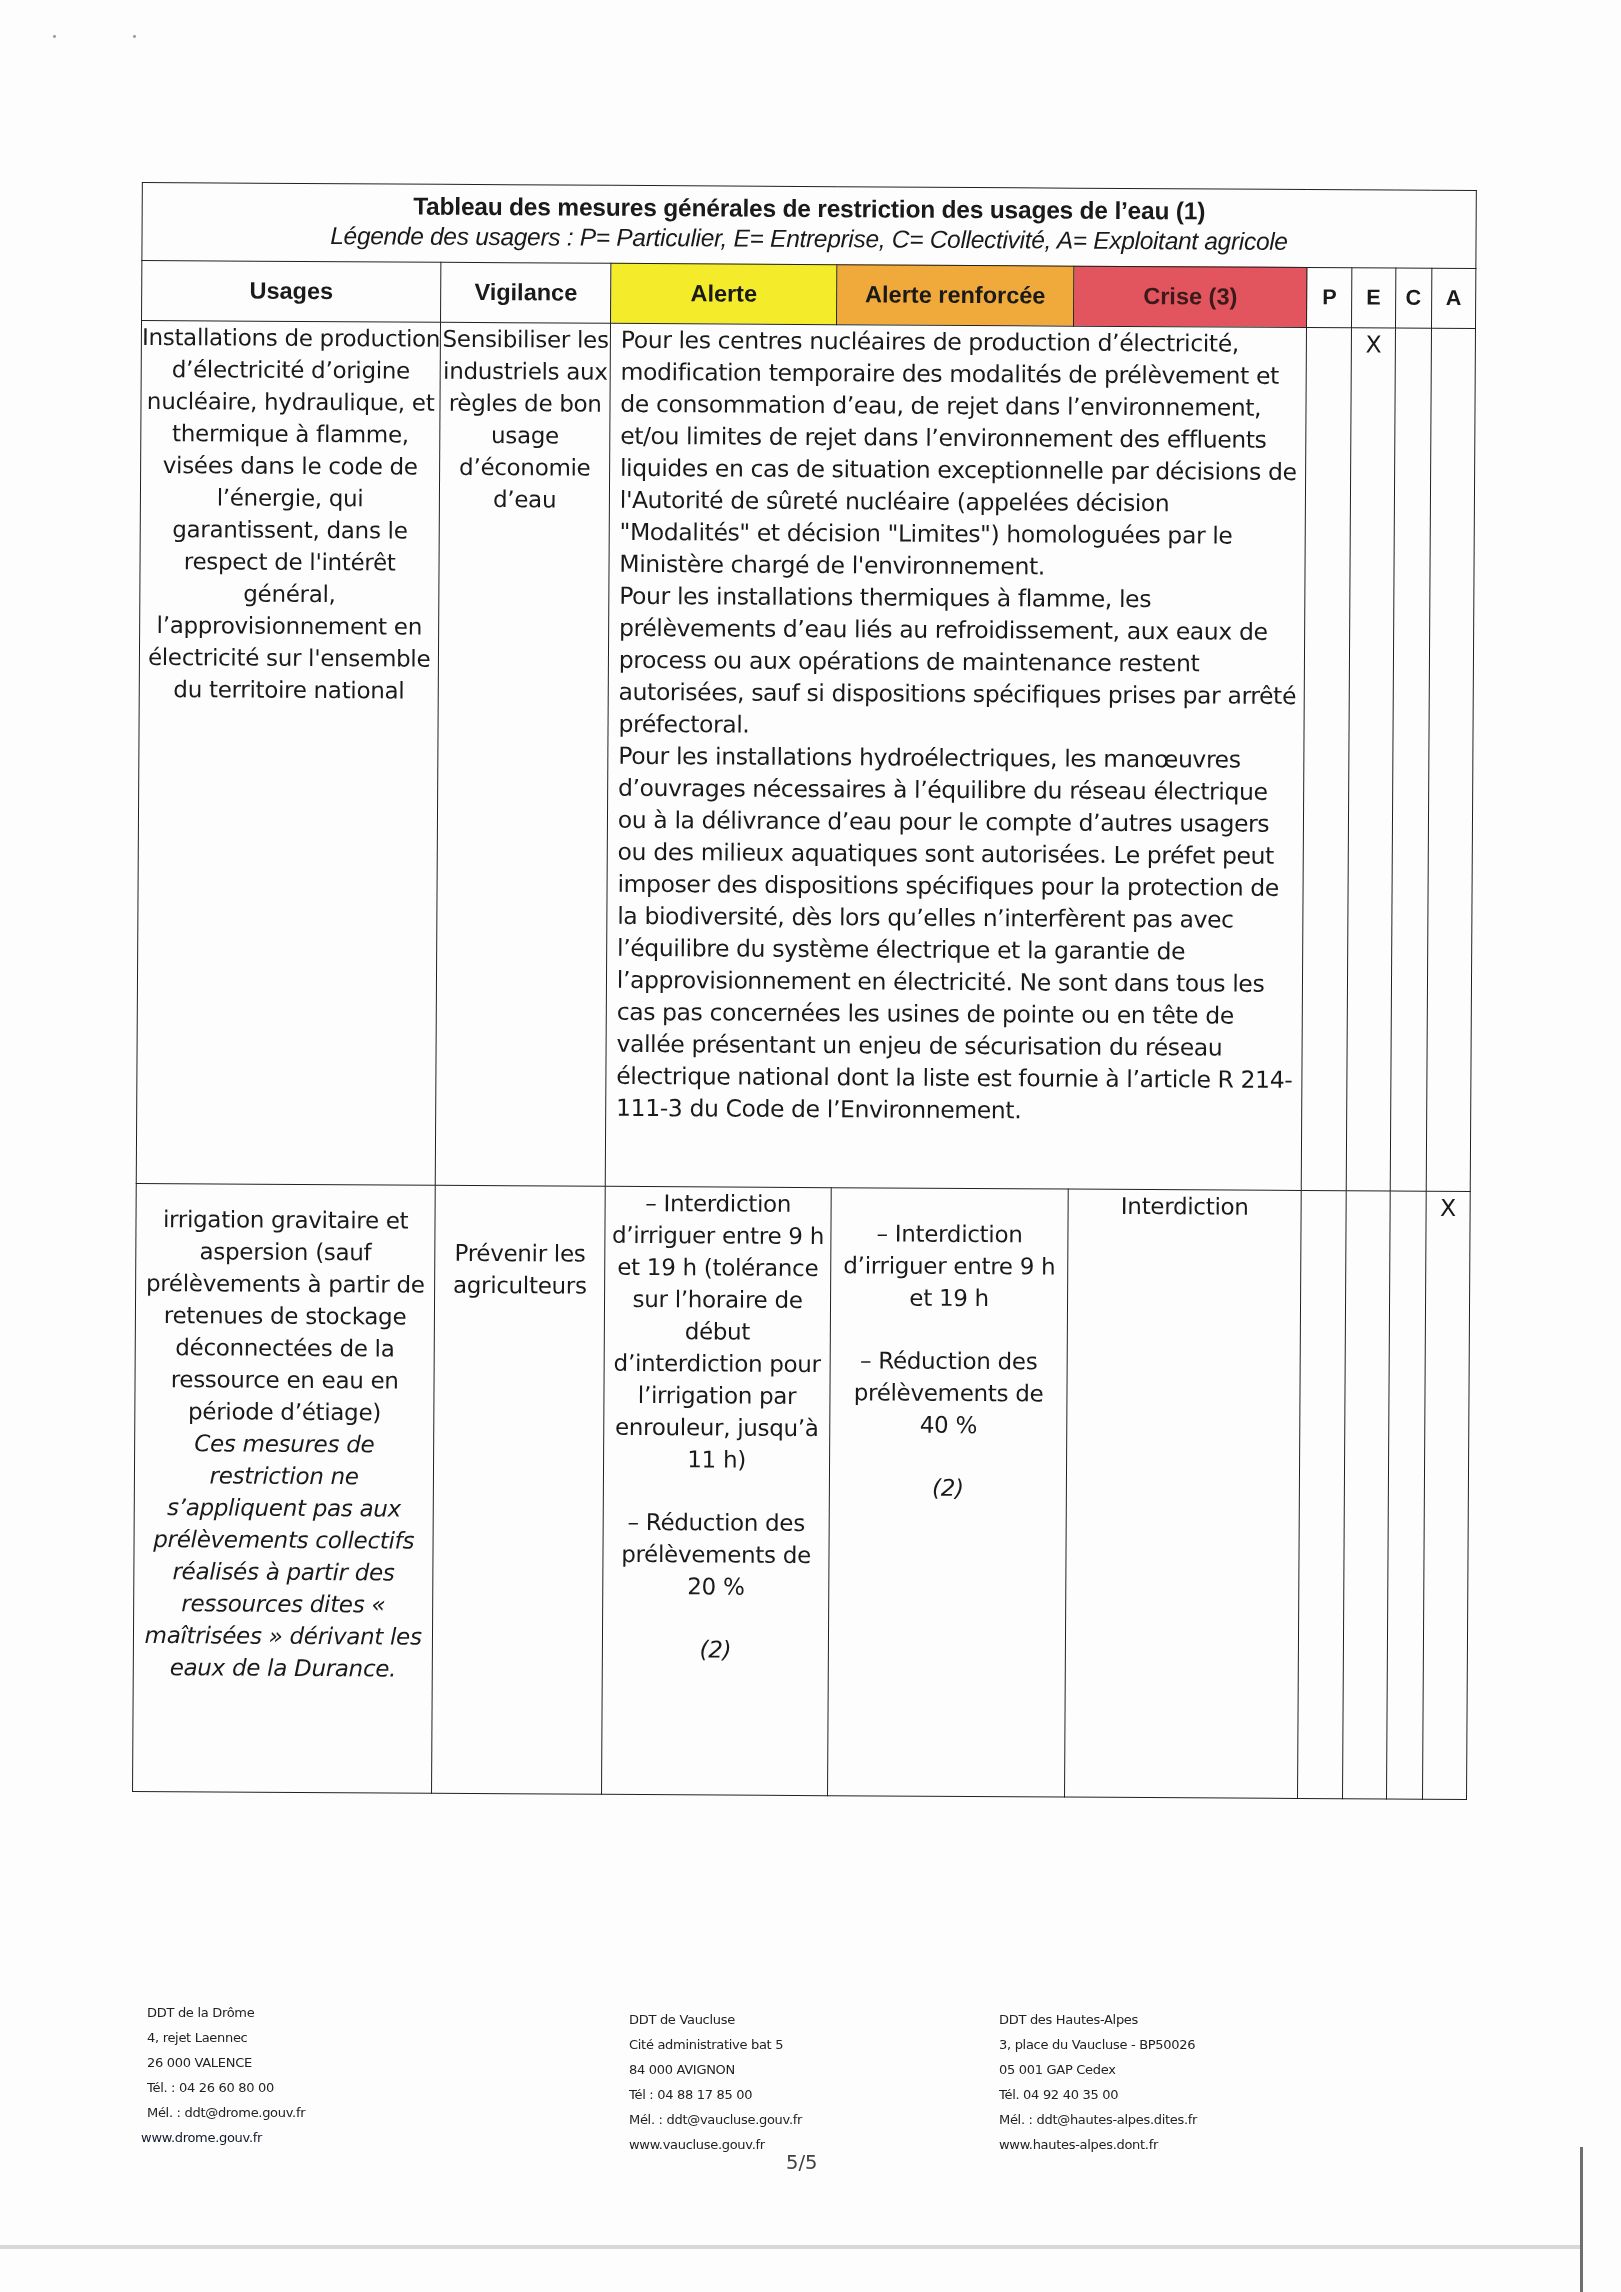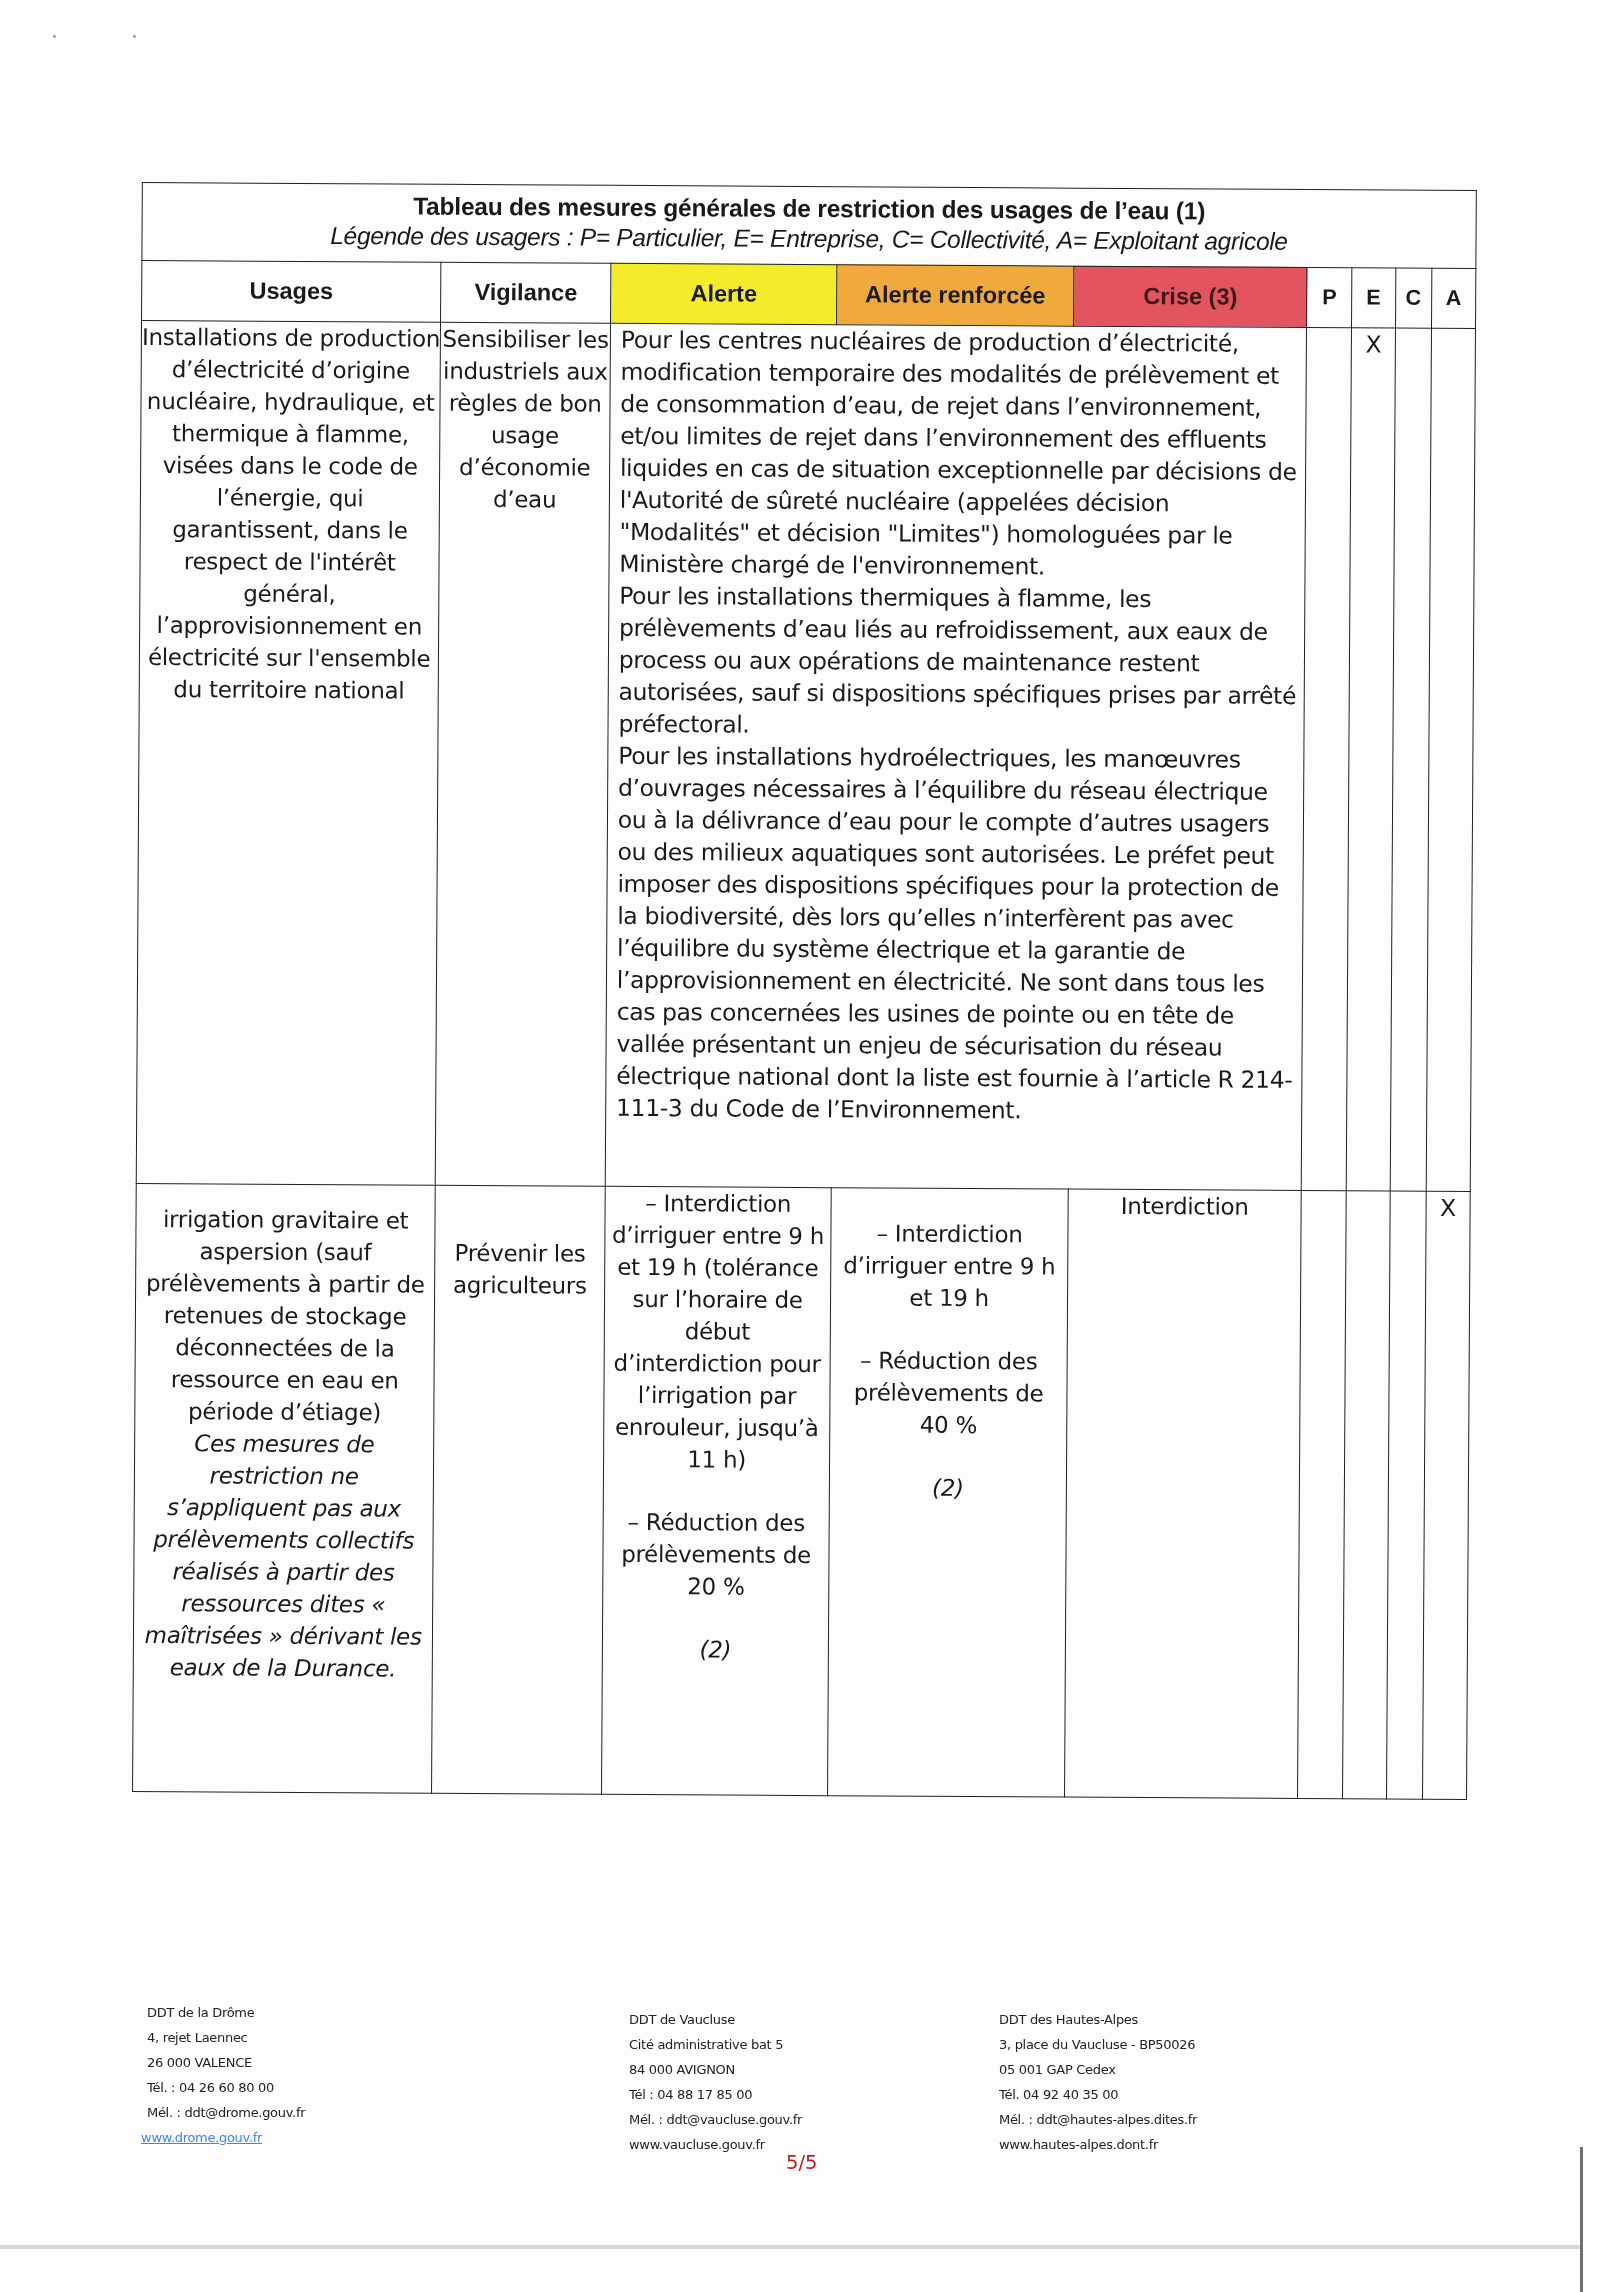--- a/index.html
+++ b/index.html
@@ -46,25 +46,25 @@
   }
   .cell.left { text-align: left; padding: 0 5.9px 0 9.8px; font-size: 23.5px; line-height: 32px; letter-spacing: -0.4px; }
   .italic { font-style: italic; }
   .usage1 { padding: 137px 5.9px 0 5.9px; }
   .vig1 { padding-top: 294px; }
   .x-mark { font-size: 23.5px; text-align: center; }
   .x1 { padding-top: 423px; }
   .gap { height: 31px; }
 
   .footer { position: absolute; top: 2000px; font-family: "DejaVu Sans", sans-serif; font-size: 13px; line-height: 25px; color: #222; letter-spacing: -0.3px; }
-  .footer a { color: #3b82f6; text-decoration: underline; }
+  .footer a { color: #0f172a; }
   .f1 { left: 147px; }
   .f2 { left: 629px; }
   .f3 { left: 999px; }
-  .pagenum { position: absolute; left: 786px; top: 2151px; font-size: 19.6px; font-family: "DejaVu Sans", sans-serif; color: #b91c1c; text-align: center; }
+  .pagenum { position: absolute; left: 786px; top: 2151px; font-size: 19.6px; font-family: "DejaVu Sans", sans-serif; color: #404040; text-align: center; }
   .scan-line-h { position: absolute; left: 0; top: 2245px; width: 1583px; height: 3.9px; background: #d8d8d8; }
   .scan-line-v { position: absolute; left: 1580px; top: 2147px; width: 2.9px; height: 146px; background: #6e6e6e; }
 </style>
 </head>
 <body>
 
 <span class="speck" style="left:53px;top:35px;"></span>
 <span class="speck" style="left:133px;top:35px;"></span>
 
 <div class="page">

